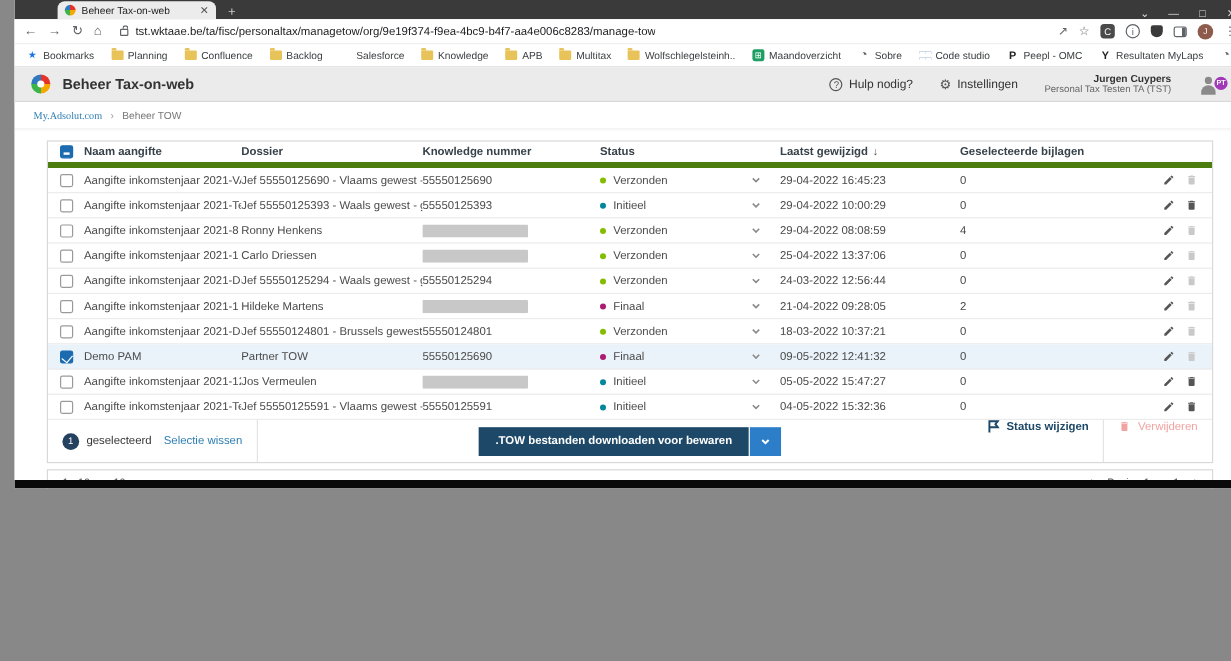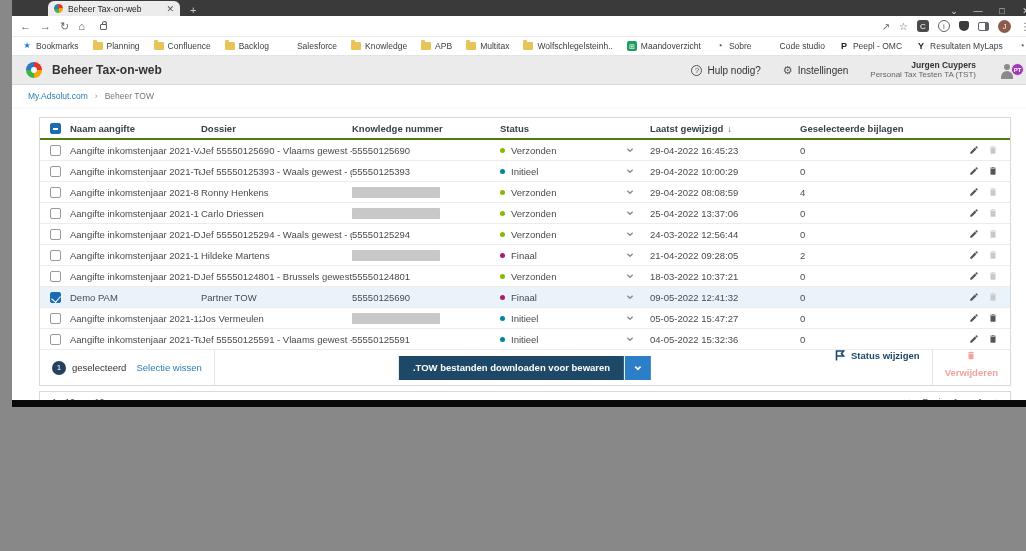--- a/index.html
+++ b/index.html
@@ -73,37 +73,37 @@
   .avatar { width:18px; height:18px; border-radius:50%; background:#cfcfcf; position:relative; overflow:hidden; }
   .avatar:before { content:""; position:absolute; top:3px; left:6px; width:6px; height:6px; border-radius:50%; background:#8a8a8a; }
   .avatar:after  { content:""; position:absolute; top:10px; left:3px; width:12px; height:8px; border-radius:6px 6px 0 0; background:#8a8a8a; }
   .pt-badge { position:absolute; right:0; top:2px; width:13px; height:13px; border-radius:50%; background:#a238b8;
               color:#fff; font-size:6px; font-weight:bold; display:flex; align-items:center; justify-content:center;
               border:1px solid #ebebeb; }
 
   
   .breadcrumb { height:22px; display:flex; align-items:center; gap:7px; padding:0 16px; font-size:8.5px;
                 box-shadow:0 1px 2px rgba(0,0,0,0.05); }
-  .bc-home { color:#2d7db3; }
+  .bc-home { color:#2d7db3;font-family:Liberation Serif, serif; }
   .bc-sep { color:#999; }
   .bc-cur { color:#777; }
 
   .content { padding:10px 27px 0 27px; }
   .page-title { font-size:13px; font-weight:bold; color:#333; margin:4px 0 9px 0; }
   .searchbox { width:156px; height:22px; border:1px solid #8a8a8a; border-radius:2px; display:flex; align-items:center;
                padding:0 7px; margin-bottom:9px; background:#fff; }
   .searchbox input { border:none; outline:none; flex:1; font-size:9.5px; font-family:inherit; color:#333; min-width:0; }
   .search-ic { width:8px; height:8px; border:1.5px solid #555; border-radius:50%; position:relative; }
   .search-ic:after { content:""; position:absolute; left:7px; top:7px; width:4px; height:1.5px; background:#555;
                      transform:rotate(45deg); transform-origin:0 0; }
 
   
   .card { border:1px solid #d9d9d9; background:#fff; }
   .tgrid { display:grid; grid-template-columns:30px 131px 151px 148px 150px 150px 148px 1fr; align-items:center; }
-  .thead { height:22px; border-bottom:2px solid #4d7c0f; }
+  .thead { height:22px; border-bottom:5px solid #4d7c0f; }
   .th { font-size:9.5px; font-weight:bold; color:#37424a; white-space:nowrap; overflow:hidden; }
   .trow { height:21px; border-bottom:1px solid #ececec; }
   .trow.selected { background:#eaf3fa; }
   .td { font-size:9.5px; color:#4a4a4a; white-space:nowrap; overflow:hidden; padding-right:8px; }
   .cb-cell { display:flex; justify-content:center; }
   .cb { width:11px; height:11px; border:1px solid #9a9a9a; border-radius:2px; background:#fff; position:relative; }
   .cb.indet, .cb.checked { background:#1c6bb0; border-color:#1c6bb0; }
   .cb.indet:after { content:""; position:absolute; left:2px; right:2px; top:4.5px; height:2px; background:#fff; }
   .cb.checked:after { content:""; position:absolute; left:2px; top:1px; width:5px; height:7px;
                       border:solid #fff; border-width:0 1.5px 1.5px 0; transform:rotate(40deg); }
@@ -129,21 +129,21 @@
   .vdiv { width:1px; height:35px; background:#e3e3e3; margin:0 12px; }
   .center-btns { position:absolute; left:50%; transform:translateX(-50%); display:flex; }
   .btn-main { background:#1d4868; color:#fff; font-size:9.5px; font-weight:bold; height:24px; padding:0 14px;
               display:flex; align-items:center; border:none; font-family:inherit; }
   .btn-split { background:#2d7ec9; width:26px; height:24px; display:flex; align-items:center; justify-content:center;
                margin-left:1px; border:none; }
   .btn-split svg path { stroke:#fff; stroke-width:2.5; fill:none; }
   .bar-right { margin-left:auto; display:flex; align-items:flex-start; }
   .status-wz { display:flex; align-items:center; gap:6px; font-size:9.5px; color:#1d4868; font-weight:bold; }
   .flag-ic path { stroke:#1d4868; stroke-width:1.6; fill:none; }
-  .del-btn { display:flex; align-items:center; gap:6px; font-size:9.5px; color:#f0a3a0; font-weight:bold;flex-direction:column; }
+  .del-btn { display:flex; align-items:center; gap:6px; font-size:9.5px; color:#f0a3a0; font-weight:normal; }
   .del-btn svg path { fill:#f0a3a0; }
 
   
   .pagbar { border:1px solid #d9d9d9; height:21px; margin-top:5px; display:flex; align-items:center;
             padding:0 12px; font-size:9px; color:#555; }
   .pag-right { margin-left:auto; display:flex; align-items:center; gap:12px; }
   .pag-arrow { color:#888; font-size:10px; }
 
   .mails-link { display:flex; gap:6px; margin-top:13px; font-size:9.5px; color:#2d7db3; width:max-content; }
   .mail-ic { width:11px; height:9px; border:1px solid #2d7db3; border-radius:1px; position:relative; }
@@ -174,20 +174,21 @@
     </div>
   </div>
 
   <div class="addressbar">
     <span class="nav-ic">←</span>
     <span class="nav-ic">→</span>
     <span class="nav-ic">↻</span>
     <span class="nav-ic">⌂</span>
     <div class="omnibox">
       <span class="lock"></span>
+      <span class="url">tst.wktaae.be/ta/fisc/personaltax/managetow/org/9e19f374-f9ea-4bc9-b4f7-aa4e006c8283/manage-tow</span>
     </div>
     <span class="tool-ic">↗</span>
     <span class="tool-ic">☆</span>
     <span class="ext-c">C</span>
     <span class="info-c">i</span>
     <span class="pin-ic"></span>
     <span class="side-ic"></span>
     <span class="br-avatar">J</span>
     <span class="tool-ic">⋮</span>
   </div>

